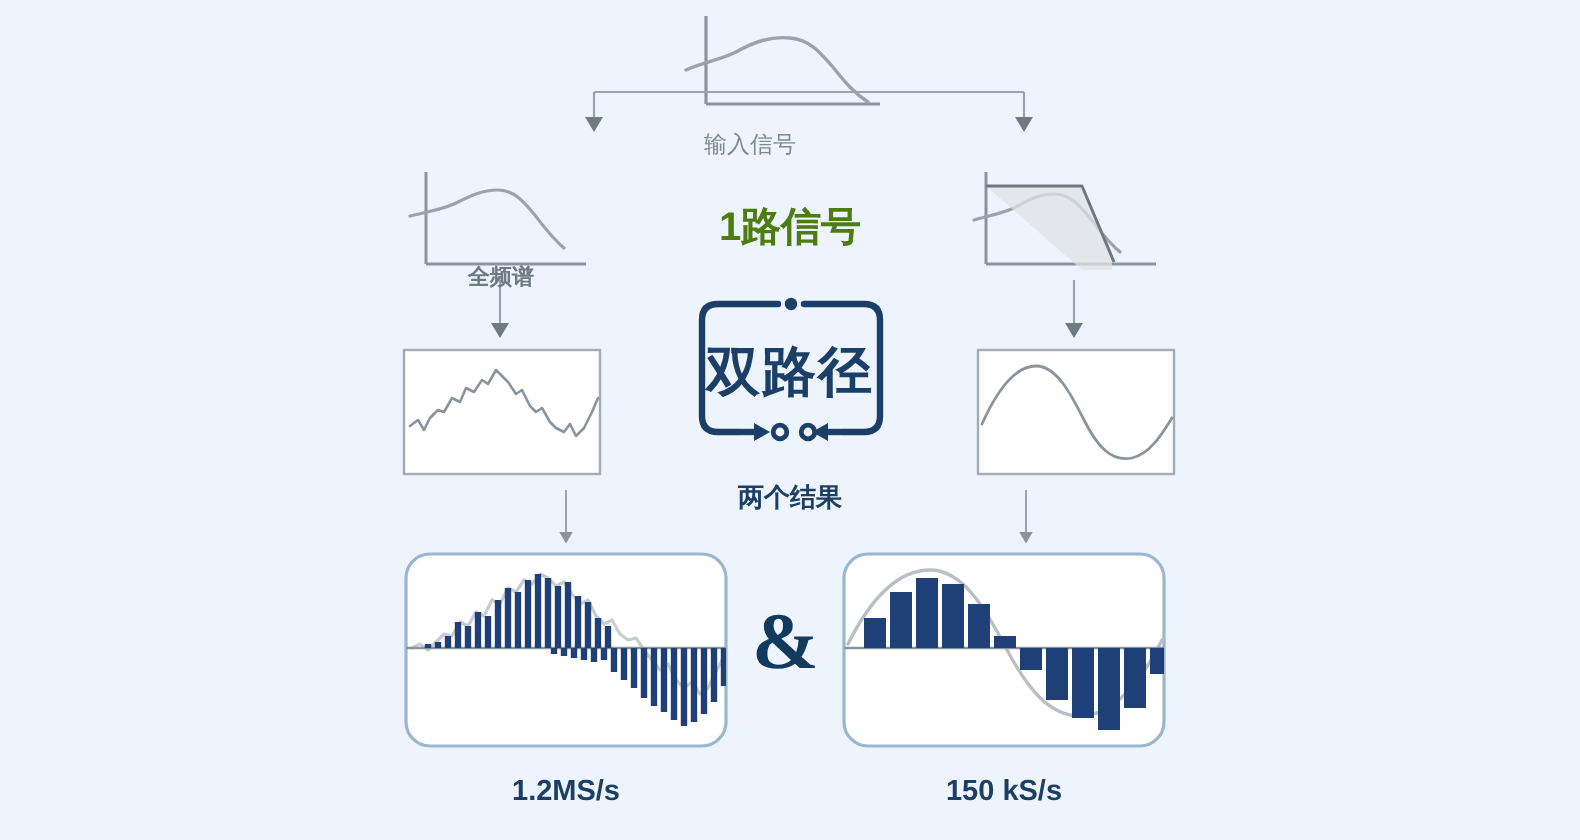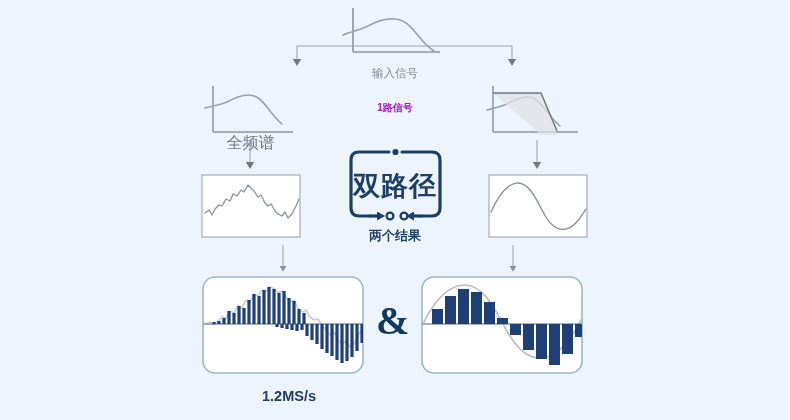--- a/index.html
+++ b/index.html
@@ -30,33 +30,33 @@
     position: absolute;
     white-space: nowrap;
     line-height: 1.25;
     text-align: center;
   }
   .lbl-gray {
     color: #7e8a93;
     font-size: 11.5px;
   }
   .lbl-navy {
-    color: #a21caf;
-    font-size: 10px;
+    color: #4d7c0f;
+    font-size: 20px;
     font-weight: bold;
   }
   .lbl-navy-sm {
     color: #1d3f63;
     font-size: 13px;
     font-weight: bold;
   }
   .lbl-axis {
     color: #6f7b84;
-    font-size: 16px;
-    font-weight: normal;
+    font-size: 11px;
+    font-weight: bold;
   }
   .lbl-rate {
     color: #1d3f63;
     font-size: 14.5px;
     font-weight: bold;
   }
   .badge-text {
     position: absolute;
     color: #1b3f66;
     font-size: 27px;
@@ -243,25 +243,26 @@
           <rect x="549" y="324" width="11" height="41"></rect>
           <rect x="562" y="324" width="11" height="30"></rect>
           <rect x="575" y="324" width="11" height="13"></rect>
         </g>
       </g>
     </g>
   </svg>
 
   <div class="layer">
 
-    <div class="lbl lbl-gray" style="left:345px; top:66px; width:100px;">输入信号</div>
+    <div class="lbl lbl-gray" style="left:325px; top:66px; width:100px;">输入信号</div>
     <div class="lbl lbl-navy" style="left:340px; top:102px; width:110px;">1路信号</div>
 
     <div class="lbl lbl-axis" style="left:203px; top:133px; width:95px;">全频谱</div>
 
     <div class="badge-text" style="left:353px; top:168px; width:64px; text-align:center;">双路径</div>
-    <div class="lbl lbl-navy-sm" style="left:343px; top:228px; width:104px;">两个结果</div>
+    <div class="lbl lbl-navy-sm" style="left:343px; top:241px; width:104px;">两个结果</div>
 
     <div class="amp" style="left:376px; top:297px;">&amp;</div>
 
-    <div class="lbl lbl-rate" style="left:216px; top:387px; width:100px;text-align:right;">1.2MS/s</div>
+    <div class="lbl lbl-rate" style="left:233px; top:387px; width:100px;">1.2MS/s</div>
+    <div class="lbl lbl-rate" style="left:452px; top:387px; width:100px;">150 kS/s</div>
   </div>
 </div>
 
 </body></html>

